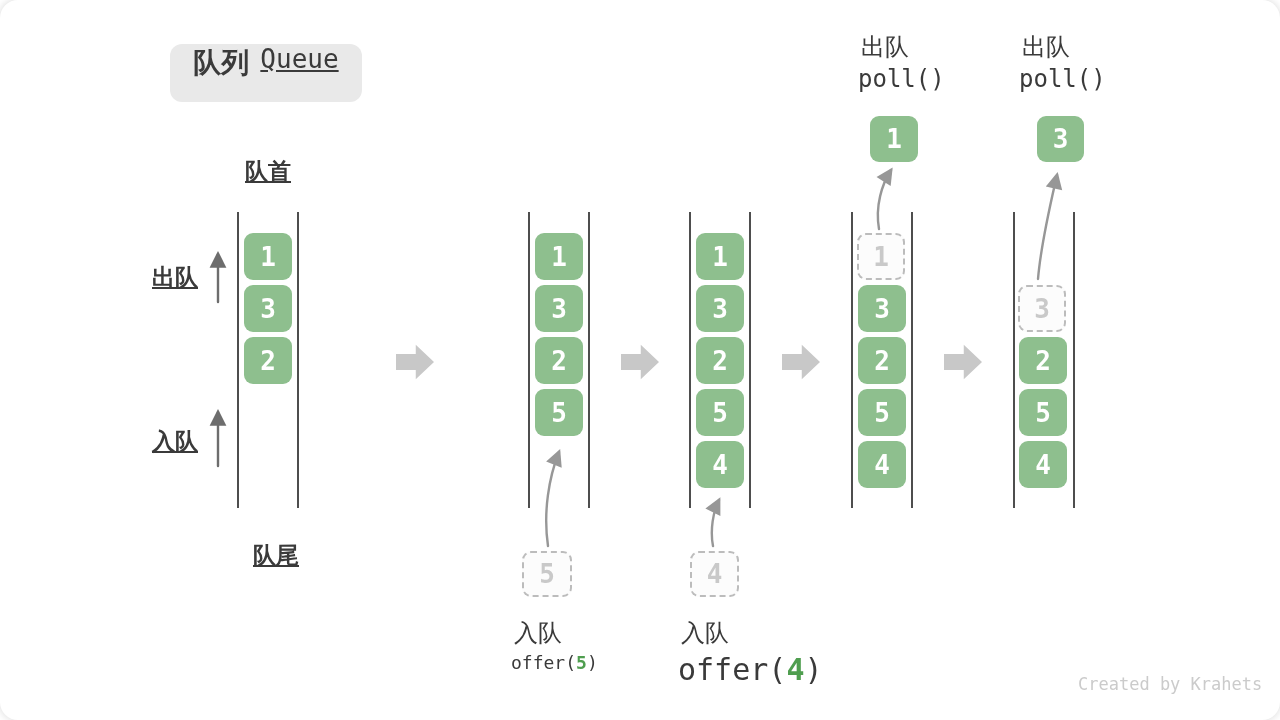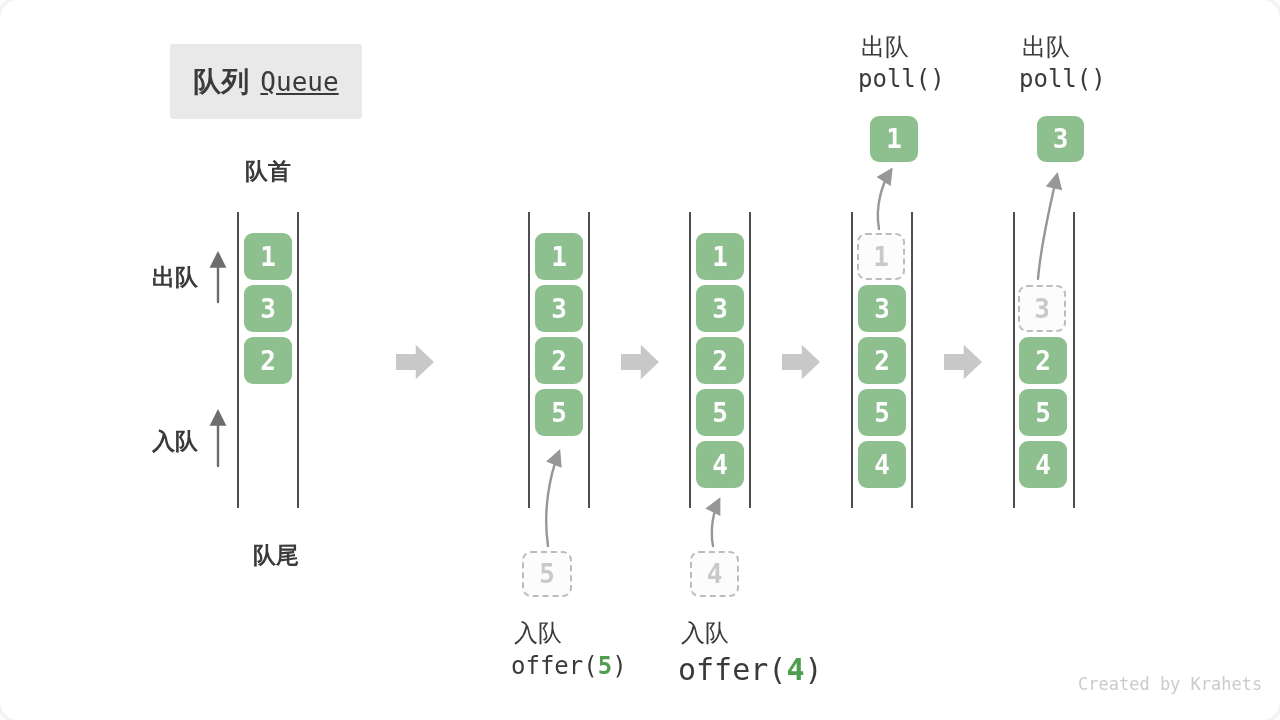--- a/index.html
+++ b/index.html
@@ -2,27 +2,27 @@
 <html><head>
 <meta charset="utf-8">
 <style>
   html,body {margin:0; padding:0; background:#ffffff;}
   .canvas {
     position:relative; width:1280px; height:720px; background:#ffffff;
     border-radius:18px; box-shadow:0 0 9px rgba(0,0,0,0.16);
     overflow:hidden; font-family:"DejaVu Sans", sans-serif;
   }
   .title-box {
-    position:absolute; left:170px; top:44px; width:192px; height:75px;
-    background:#e9e9e9; border-radius:3px;
-    display:flex; align-items:center; justify-content:center; gap:11px;
+    position:absolute; left:170px; top:44px; width:192px; height:58px;
+    background:#e9e9e9; border-radius:12px;
+    display:flex; align-items:flex-start; justify-content:center; gap:11px;
   }
   .title-zh {font-size:28px; font-weight:bold; color:#3a3a3a;}
   .title-en {font-family:"DejaVu Sans Mono", monospace; font-size:26px; color:#3a3a3a;text-decoration:underline;}
-  .cjk-label {position:absolute; color:#3a3a3a; font-size:23px; font-weight:bold;}
+  .cjk-label {position:absolute; color:#3a3a3a; font-size:23px; font-weight:bold;text-decoration:underline;}
   .cjk-plain {position:absolute; color:#3a3a3a; font-size:24px; font-weight:normal;}
   .mono-label {position:absolute; font-family:"DejaVu Sans Mono", monospace; font-size:24px; color:#3a3a3a;}
   .mono-green {color:#4f9e4f; font-weight:bold;}
   .vline {position:absolute; top:212px; height:296px; width:2px; background:#4e4e4e;}
   .box {
     position:absolute; width:48px; height:47px; border-radius:9px;
     background:#8ebf8e; color:#ffffff;
     font-family:"DejaVu Sans Mono", monospace; font-weight:bold; font-size:26px;
     display:flex; align-items:center; justify-content:center;
     box-sizing:border-box;
@@ -102,21 +102,21 @@
 
   <div class="cjk-plain" style="left:861px; top:31px">出队</div>
   <div class="mono-label" style="left:858px; top:65px">poll()</div>
   <div class="cjk-plain" style="left:1022px; top:31px">出队</div>
   <div class="mono-label" style="left:1019px; top:65px">poll()</div>
 
   <div class="box dashed" style="left:522px; top:551px; width:50px; height:46px">5</div>
   <div class="box dashed" style="left:690px; top:551px; width:49px; height:46px">4</div>
 
   <div class="cjk-plain" style="left:514px; top:617px">入队</div>
-  <div class="mono-label" style="left:511px; top:652px; font-size:24px">
+  <div class="mono-label" style="left:511px; top:652px; font-size:18px">
     <span>offer(</span><span class="mono-green">5</span><span>)</span>
   </div>
   <div class="cjk-plain" style="left:681px; top:617px">入队</div>
   <div class="mono-label" style="left:678px; top:652px; font-size:30px">
     <span>offer(</span><span class="mono-green">4</span><span>)</span>
   </div>
 
   <svg class="overlay" width="1280" height="720">
     <defs>
       <marker id="ah-gray" markerWidth="9" markerHeight="9" refX="6.2" refY="4" orient="auto">

